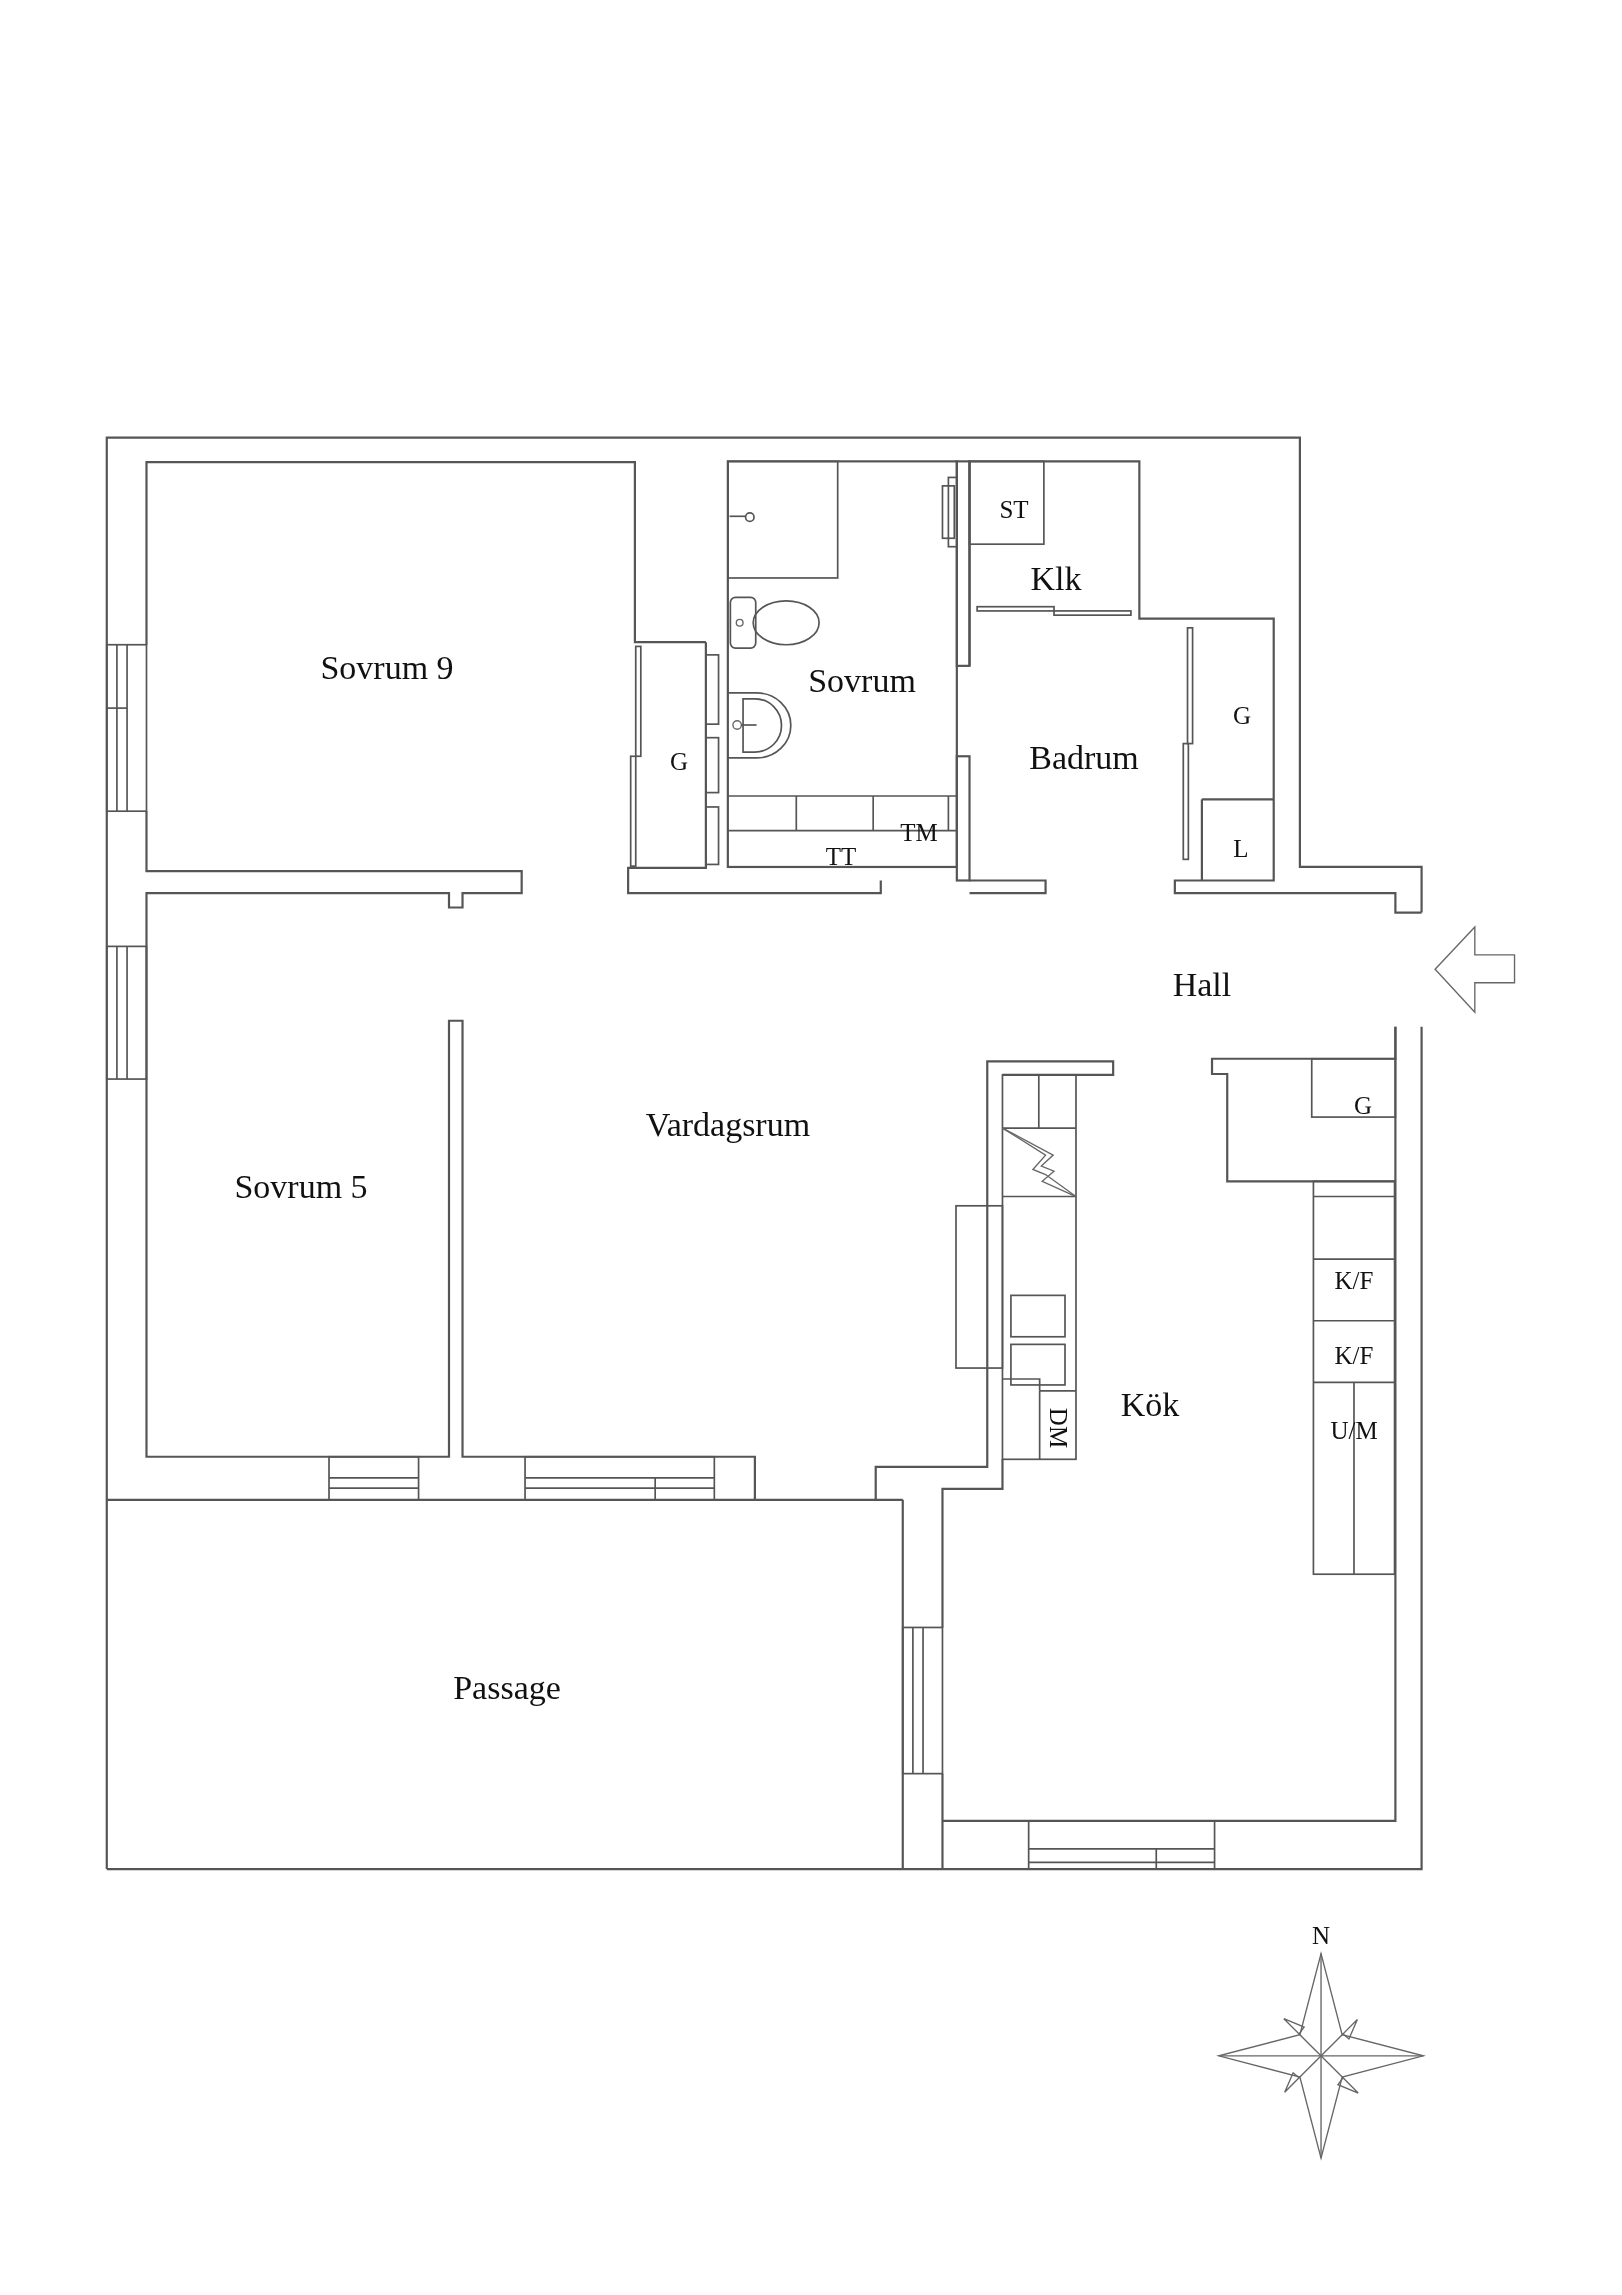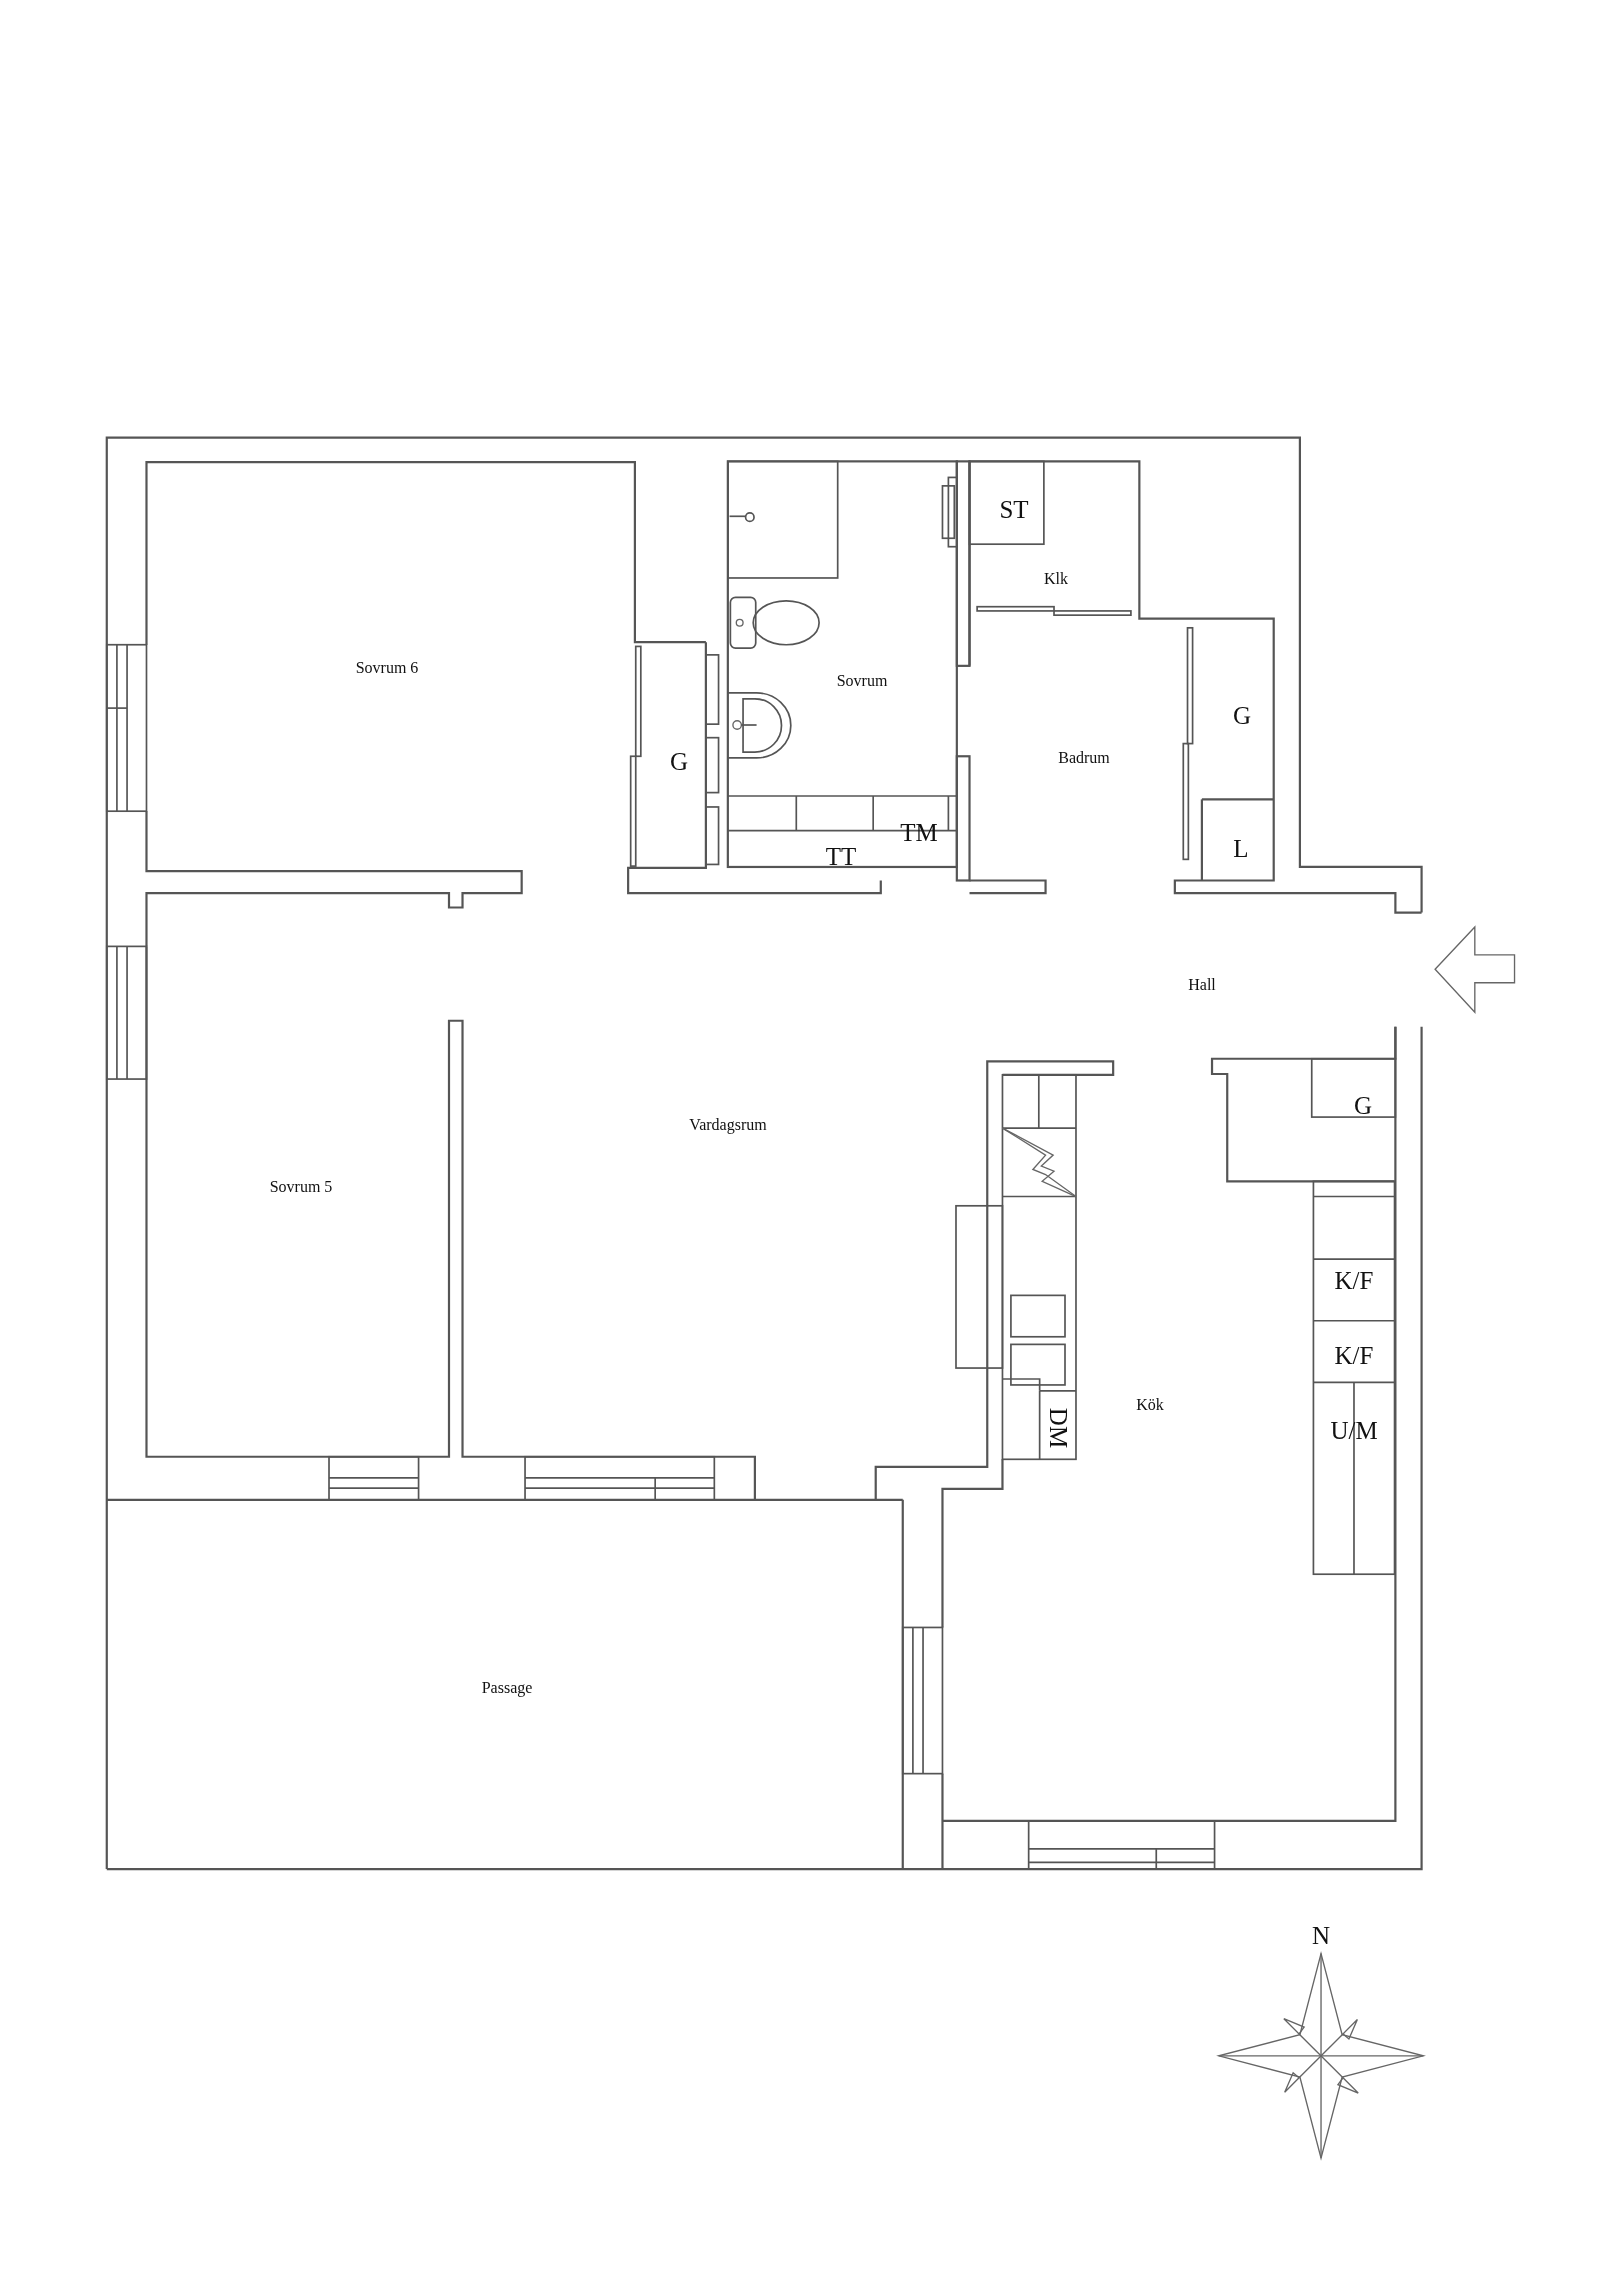--- a/index.html
+++ b/index.html
@@ -9,21 +9,21 @@
     .t { fill: none; stroke: #555555; stroke-width: 2; }
     .c { fill: none; stroke: #666666; stroke-width: 1.6; }
     .lbl {
       position: absolute;
       transform: translate(-50%, -50%);
       font-family: "Liberation Serif", "DejaVu Serif", serif;
       color: #111111;
       white-space: nowrap;
       line-height: 1;
     }
-    .room { font-size: 16px; }
+    .room { font-size: 34px; }
     .fix { font-size: 25px; }
     .rot { transform: translate(-50%, -50%) rotate(90deg); }
   </style>
 </head>
 <body>
 
 <svg id="plan" width="1623" height="2295" viewBox="0 0 1920 2716" xmlns="http://www.w3.org/2000/svg">
 
   <g>
     <polyline class="w" points="126,2212 126,518 1538,518 1538,1026 1682,1026 1682,1080"></polyline>
@@ -163,21 +163,21 @@
     <line class="c" x1="-121" y1="0" x2="121" y2="0"></line>
     <line class="c" x1="-26" y1="-26" x2="26" y2="26"></line>
     <line class="c" x1="26" y1="-26" x2="-26" y2="26"></line>
     <polygon class="c" points="-26,-26 -44,-44 -20,-34"></polygon>
     <polygon class="c" points="26,-26 43,-43 33,-20"></polygon>
     <polygon class="c" points="-26,26 -43,43 -33,20"></polygon>
     <polygon class="c" points="26,26 44,44 20,34"></polygon>
   </g>
 </svg>
 
-<div class="lbl room" style="left:387px;top:668px">Sovrum 6</div>
+<div class="lbl room" style="left:387px;top:668px">Sovrum 9</div>
 <div class="lbl room" style="left:301px;top:1187px">Sovrum 5</div>
 <div class="lbl room" style="left:862px;top:681px">Sovrum</div>
 <div class="lbl room" style="left:1056px;top:579px">Klk</div>
 <div class="lbl room" style="left:1084px;top:758px">Badrum</div>
 <div class="lbl room" style="left:1202px;top:985px">Hall</div>
 <div class="lbl room" style="left:728px;top:1125px">Vardagsrum</div>
 <div class="lbl room" style="left:1150px;top:1405px">Kök</div>
 <div class="lbl room" style="left:507px;top:1688px">Passage</div>
 
 <div class="lbl fix" style="left:679px;top:761px">G</div>

